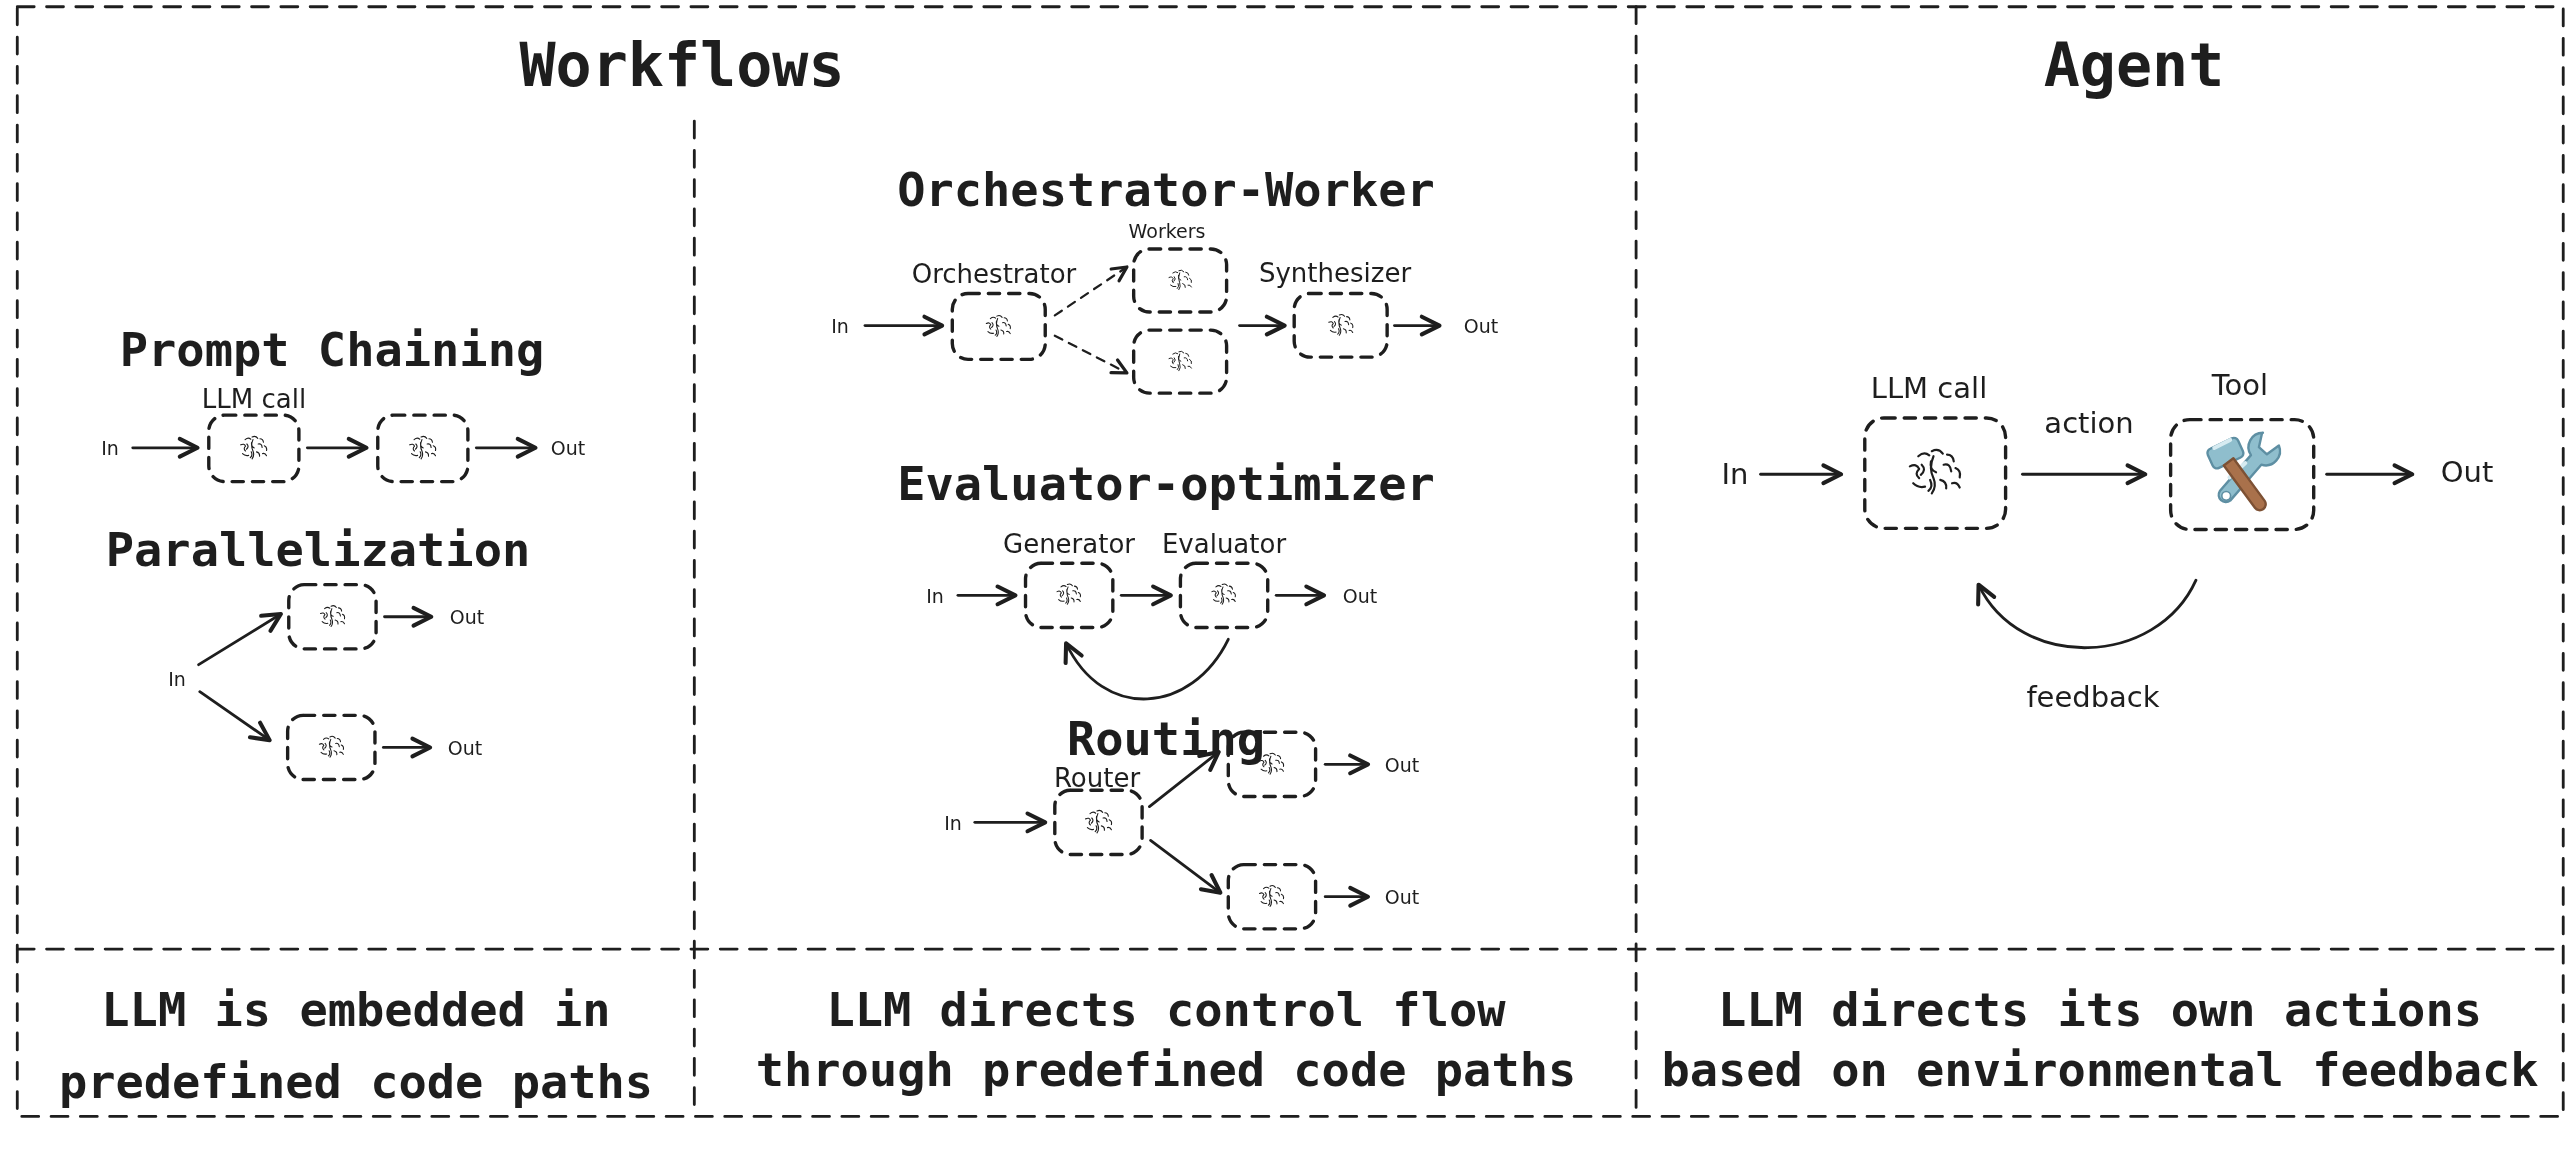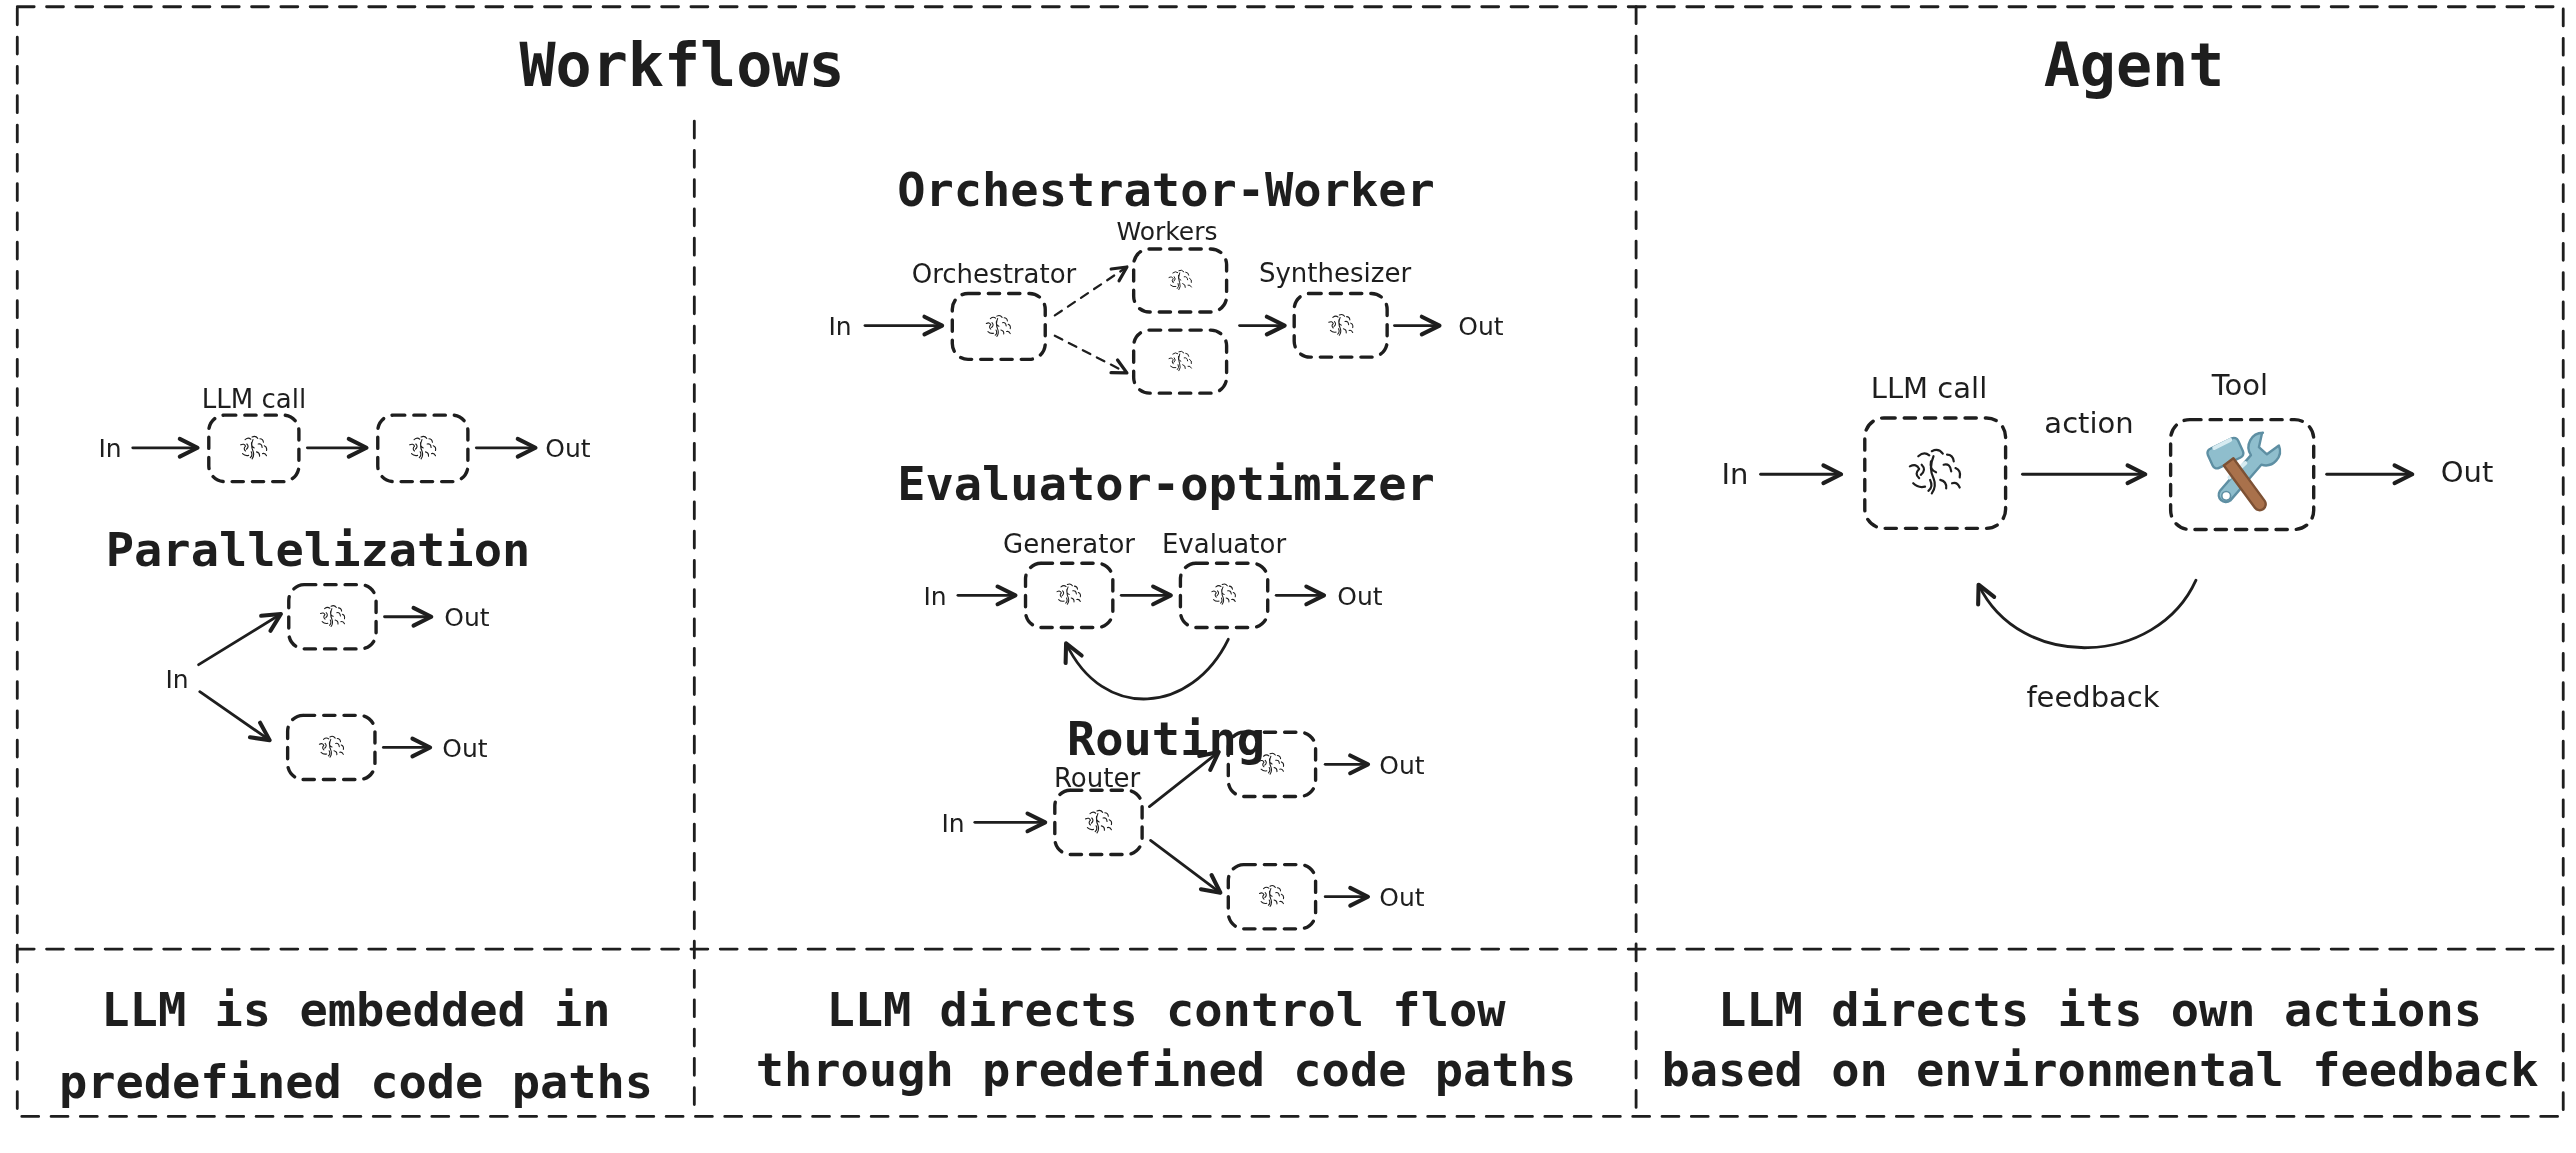--- a/index.html
+++ b/index.html
@@ -16,21 +16,21 @@
   .boxline{stroke-width:6;stroke-dasharray:20 16;}
   .arrow{stroke-width:5;}
   .arrow-dashed{stroke-width:4;stroke-dasharray:15 13;}
   .brainline{stroke-width:3;fill:#ffffff;}
   .mk{fill:none;stroke:var(--ink);stroke-width:1.6;stroke-linecap:round;stroke-linejoin:round;}
 
   .label{position:absolute;transform:translate(-50%,-50%);white-space:nowrap;color:var(--ink);}
   .t-title{font-family:"DejaVu Sans Mono","Liberation Mono",monospace;font-weight:700;font-size:60px;text-align:center;}
   .t-heading{font-family:"DejaVu Sans Mono","Liberation Mono",monospace;font-weight:700;font-size:47px;}
   .t-caption{font-family:"DejaVu Sans Mono","Liberation Mono",monospace;font-weight:700;font-size:47px;}
-  .t-hand{font-family:"DejaVu Sans",sans-serif;font-weight:400;font-size:25px;}
+  .t-hand{font-family:"DejaVu Sans",sans-serif;font-weight:400;font-size:19px;}
   .t-hand-md{font-family:"DejaVu Sans",sans-serif;font-weight:400;font-size:26px;}
   .t-hand-lg{font-family:"DejaVu Sans",sans-serif;font-weight:400;font-size:29px;}
 </style>
 </head>
 <body>
 
 <div id="canvas">
 
   <svg id="diagram-svg" width="2576" height="1153" viewBox="0 0 4572 2047">
     <defs>
@@ -116,20 +116,21 @@
     <use href="#toolicon" x="3895" y="757" width="170" height="170"></use>
     <line x1="3125" y1="842" x2="3268" y2="842" class="stroke arrow" marker-end="url(#ah)"></line>
     <line x1="3590" y1="842" x2="3808" y2="842" class="stroke arrow" marker-end="url(#ah)"></line>
     <line x1="4130" y1="842" x2="4282" y2="842" class="stroke arrow" marker-end="url(#ah)"></line>
     <path d="M 3898 1030 C 3828 1185 3585 1192 3512 1038" class="stroke arrow" marker-end="url(#ah)"></path>
   </svg>
 
   <div class="label t-title" style="left:682px;top:65px">Workflows</div>
   <div class="label t-title" style="left:2134px;top:65px">Agent</div>
 
+  <div class="label t-heading" style="left:332px;top:349px">Prompt Chaining</div>
   <div class="label t-hand-md" style="left:254px;top:399px">LLM call</div>
   <div class="label t-hand" style="left:110px;top:448px">In</div>
   <div class="label t-hand" style="left:568px;top:448px">Out</div>
 
   <div class="label t-heading" style="left:318px;top:549px">Parallelization</div>
   <div class="label t-hand" style="left:177px;top:679px">In</div>
   <div class="label t-hand" style="left:467px;top:617px">Out</div>
   <div class="label t-hand" style="left:465px;top:748px">Out</div>
 
   <div class="label t-heading" style="left:1166px;top:189px">Orchestrator-Worker</div>

